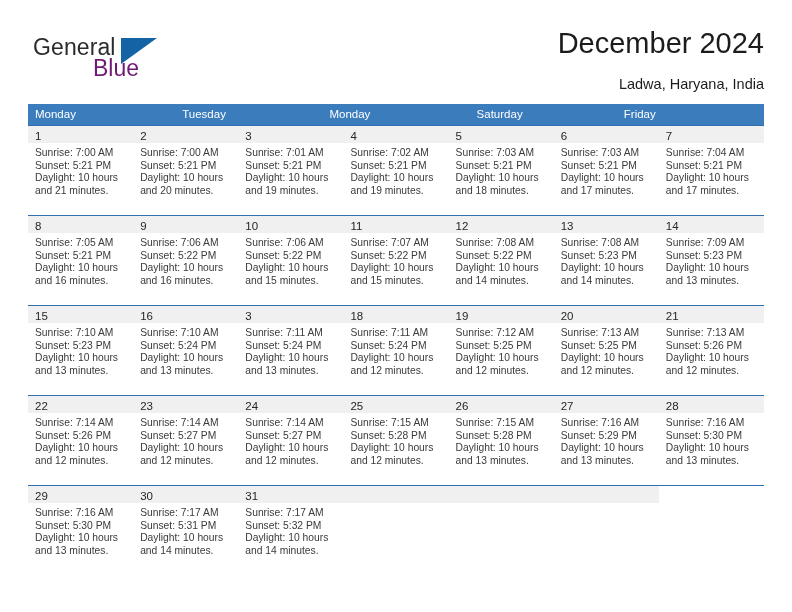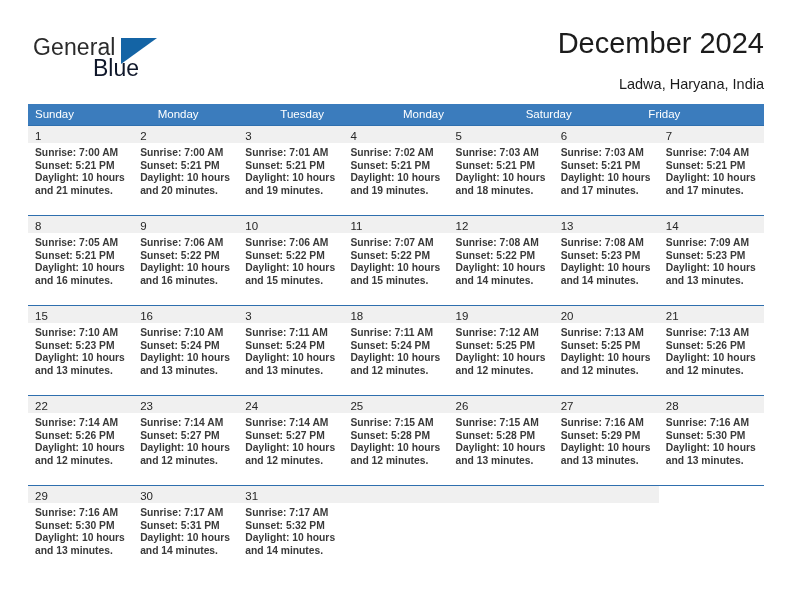--- a/index.html
+++ b/index.html
@@ -43,21 +43,21 @@
     font-size: 23px;
     letter-spacing: 0.1px;
     color: #2b2b2b;
     line-height: 26px;
   }
   .logo-blue {
     position: absolute;
     left: 60px;
     top: 21px;
     font-size: 23px;
-    color: #0f172a;
+    color: #701a75;
     line-height: 26px;
   }
   .logo-tri {
     position: absolute;
     left: 88px;
     top: 4px;
     width: 0;
     height: 0;
     border-left: 36px solid #1464a5;
     border-bottom: 26px solid transparent;
@@ -133,21 +133,20 @@
   .cell.blank .daynum-band {
     background: transparent;
   }
   .daynum {
     font-size: 11.5px;
     line-height: 17px;
     color: #262626;
   }
   .details {
     padding: 4px 7px 0 7px;
-    font-weight: bold;
   }
   .detail-line {
     font-size: 10.3px;
     line-height: 12.6px;
     color: #3a3a3a;
     white-space: nowrap;
   }
 </style>
 </head>
 <body>
@@ -165,21 +164,20 @@
     <div class="title-block">
       <div class="title">December 2024</div>
       <div class="subtitle">Ladwa, Haryana, India</div>
     </div>
 
   </div>
 
   <div class="calendar">
 
     <div class="weekday-row">
-      <div class="weekday">Sunday</div>
       <div class="weekday">Monday</div>
       <div class="weekday">Tuesday</div>
       <div class="weekday">Monday</div>
       <div class="weekday">Saturday</div>
       <div class="weekday">Friday</div>
     </div>
 
     <div class="week first">
       <div class="cell">
         <div class="daynum-band"><span class="daynum">1</span></div>

